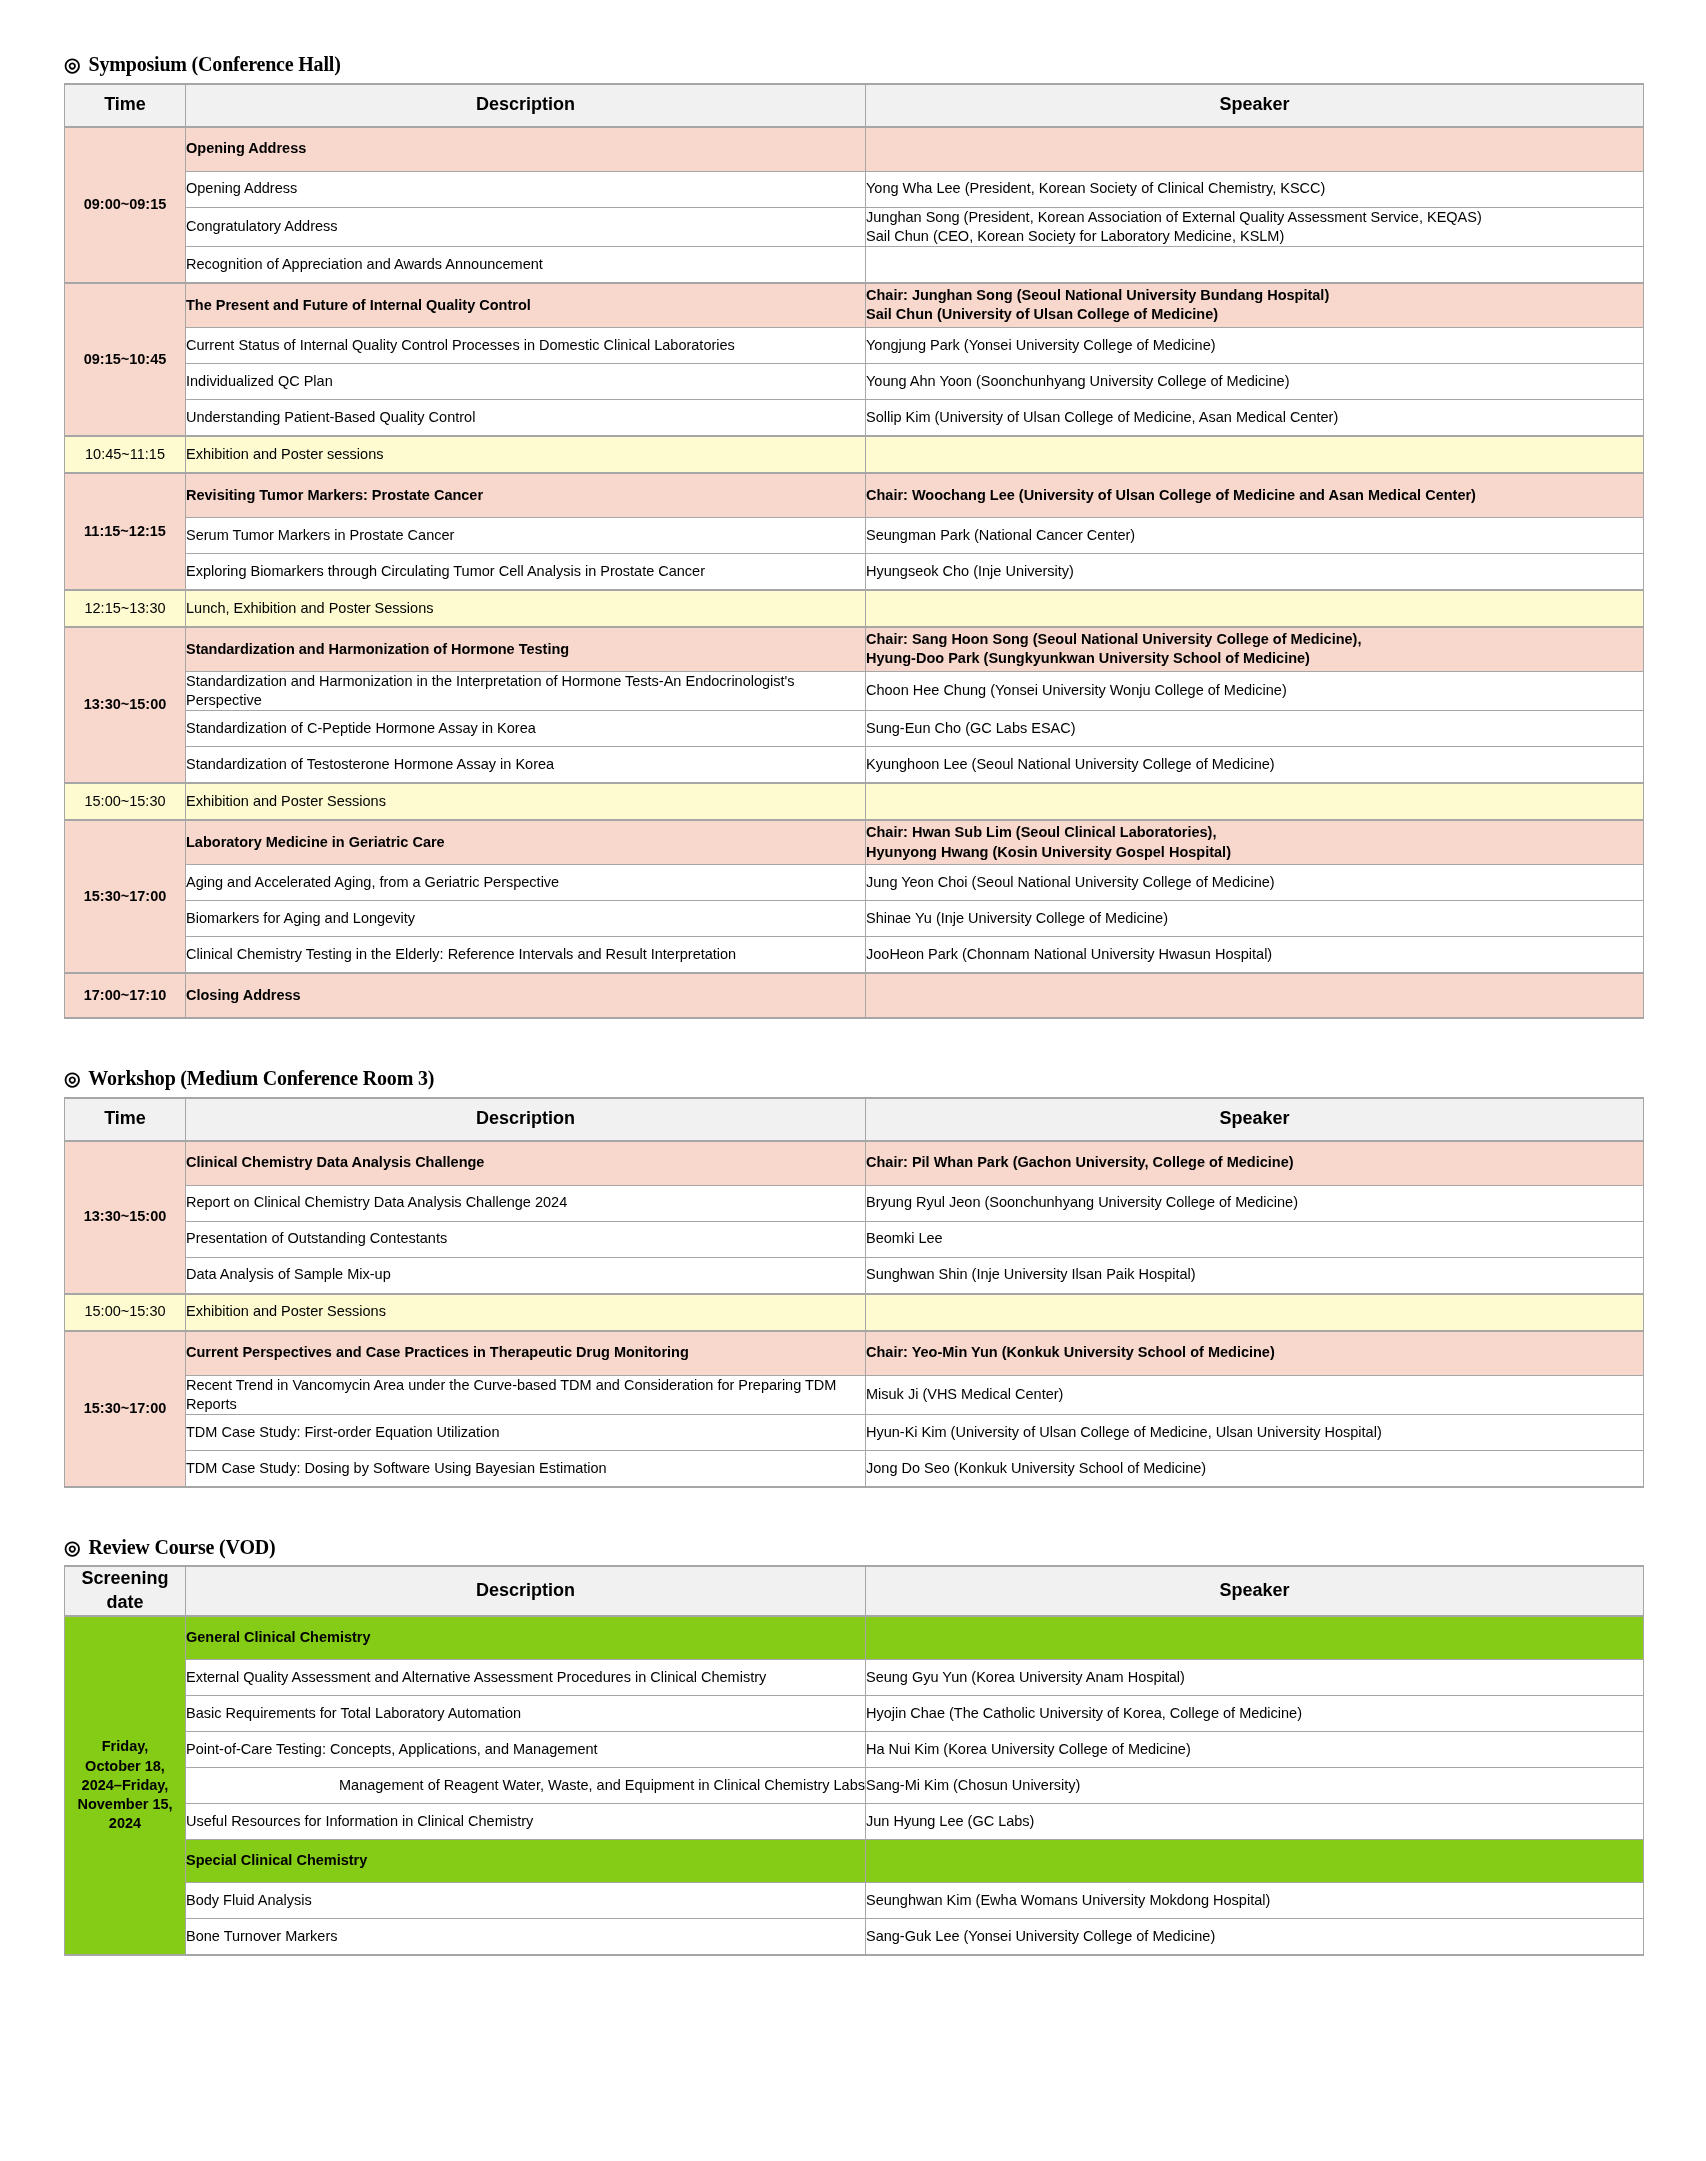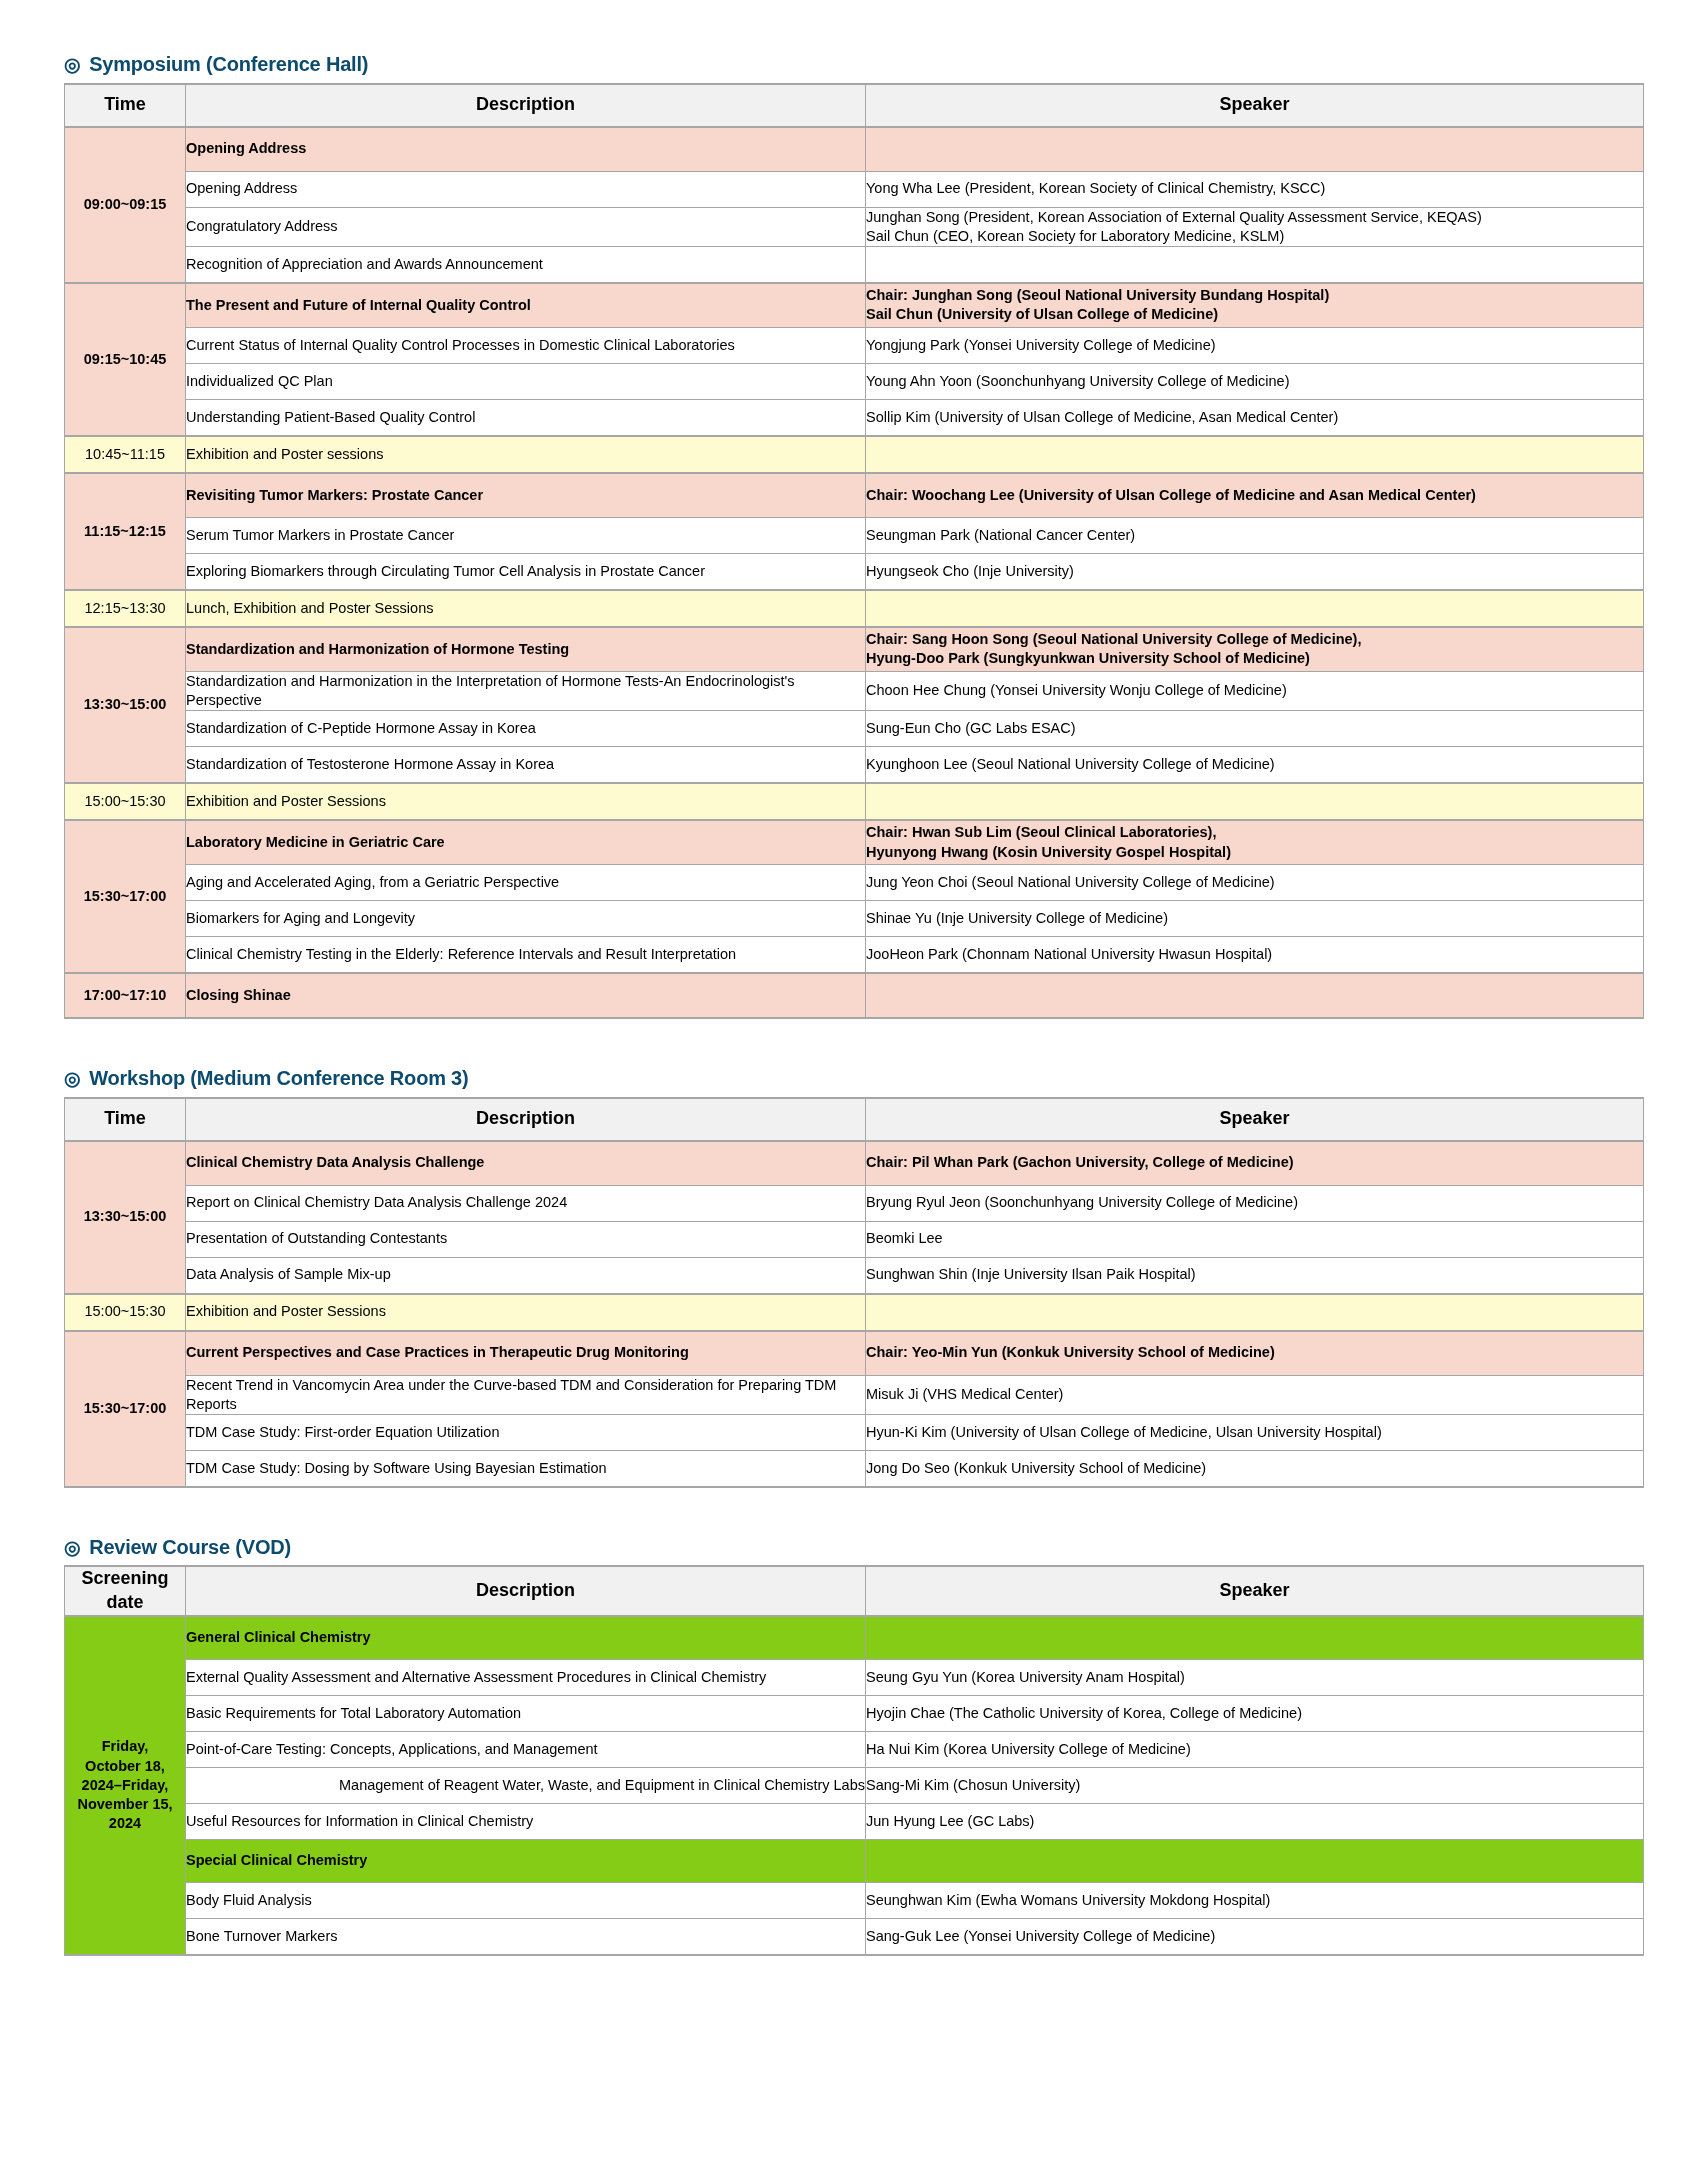--- a/index.html
+++ b/index.html
@@ -15,27 +15,28 @@
     position: relative;
     overflow: hidden;
   }
   .page {
     padding: 54px 64px 0 64px;
     box-sizing: border-box;
     width: 1706px;
   }
   .section { margin-bottom: 0; }
   .section-title {
-    color: #0c4a6e;
+    color: #000000;
     font-size: 20px;
     font-weight: bold;
     letter-spacing: -0.2px;
     margin: 0 0 8.5px 0;
     line-height: 1.0;
     white-space: nowrap;
+    font-family: Liberation Serif, serif;
   }
   .section-title .ring { font-size: 19px; margin-right: 3.4px; }
 
   table.sched {
     border-collapse: collapse;
     width: 1578px;
     table-layout: fixed;
     border-top: 2.8px solid #a6a6a6;
     border-bottom: 2.8px solid #a6a6a6;
   }
@@ -192,21 +193,21 @@
             <tr>
               <td class="desc" style="height: 35px;">Biomarkers for Aging and Longevity</td>
               <td class="spk">Shinae Yu (Inje University College of Medicine)</td>
             </tr>
             <tr>
               <td class="desc" style="height: 35px;">Clinical Chemistry Testing in the Elderly: Reference Intervals and Result Interpretation</td>
               <td class="spk">JooHeon Park (Chonnam National University Hwasun Hospital)</td>
             </tr>
             <tr class="hdrow sess-sep">
               <td class="time" rowspan="1">17:00~17:10</td>
-              <td class="desc" style="height: 43px;">Closing Shinae</td>
+              <td class="desc" style="height: 43px;">Closing Address</td>
               <td class="spk"></td>
             </tr>
           </tbody>
         </table>
       </div>
       <div class="section" style="margin-bottom: 49px;">
         <div class="section-title"><span class="ring">◎</span> <span>Workshop (Medium Conference Room 3)</span></div>
         <table class="sched">
           <colgroup>
             <col class="col-time">

